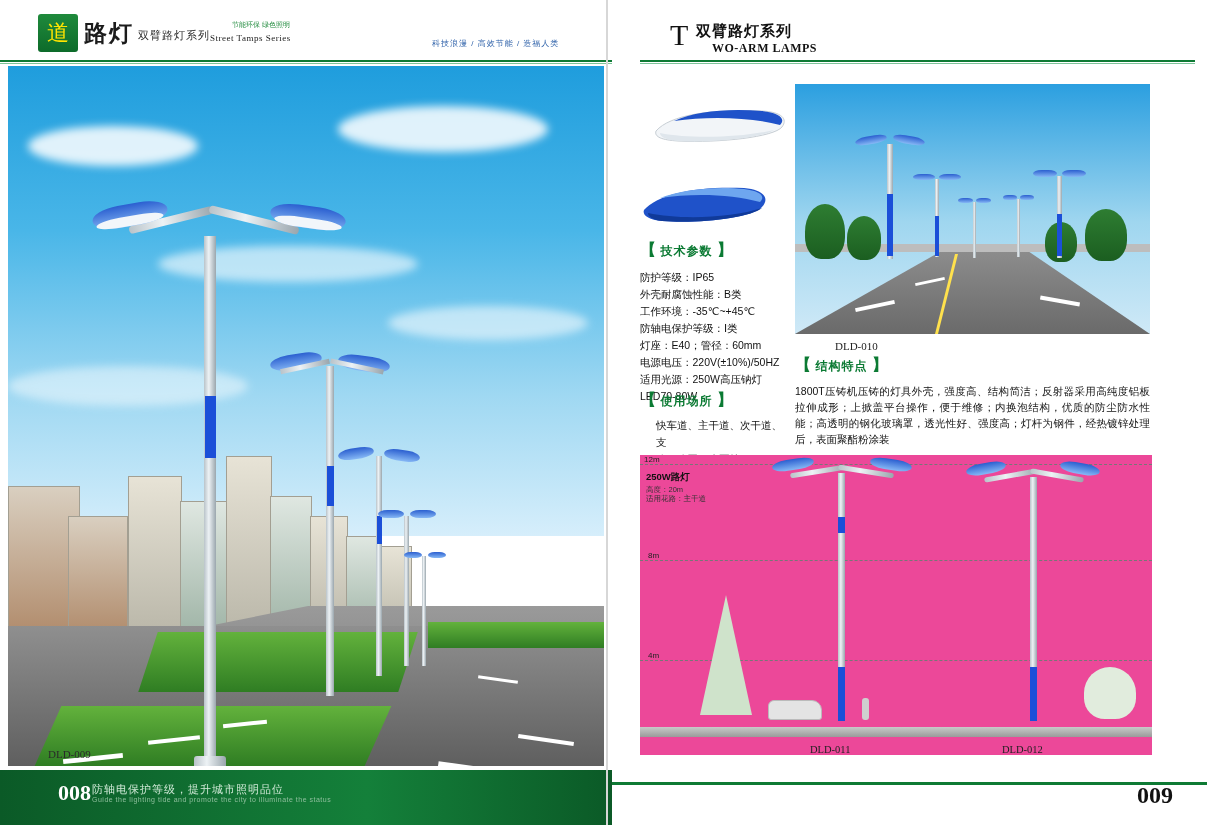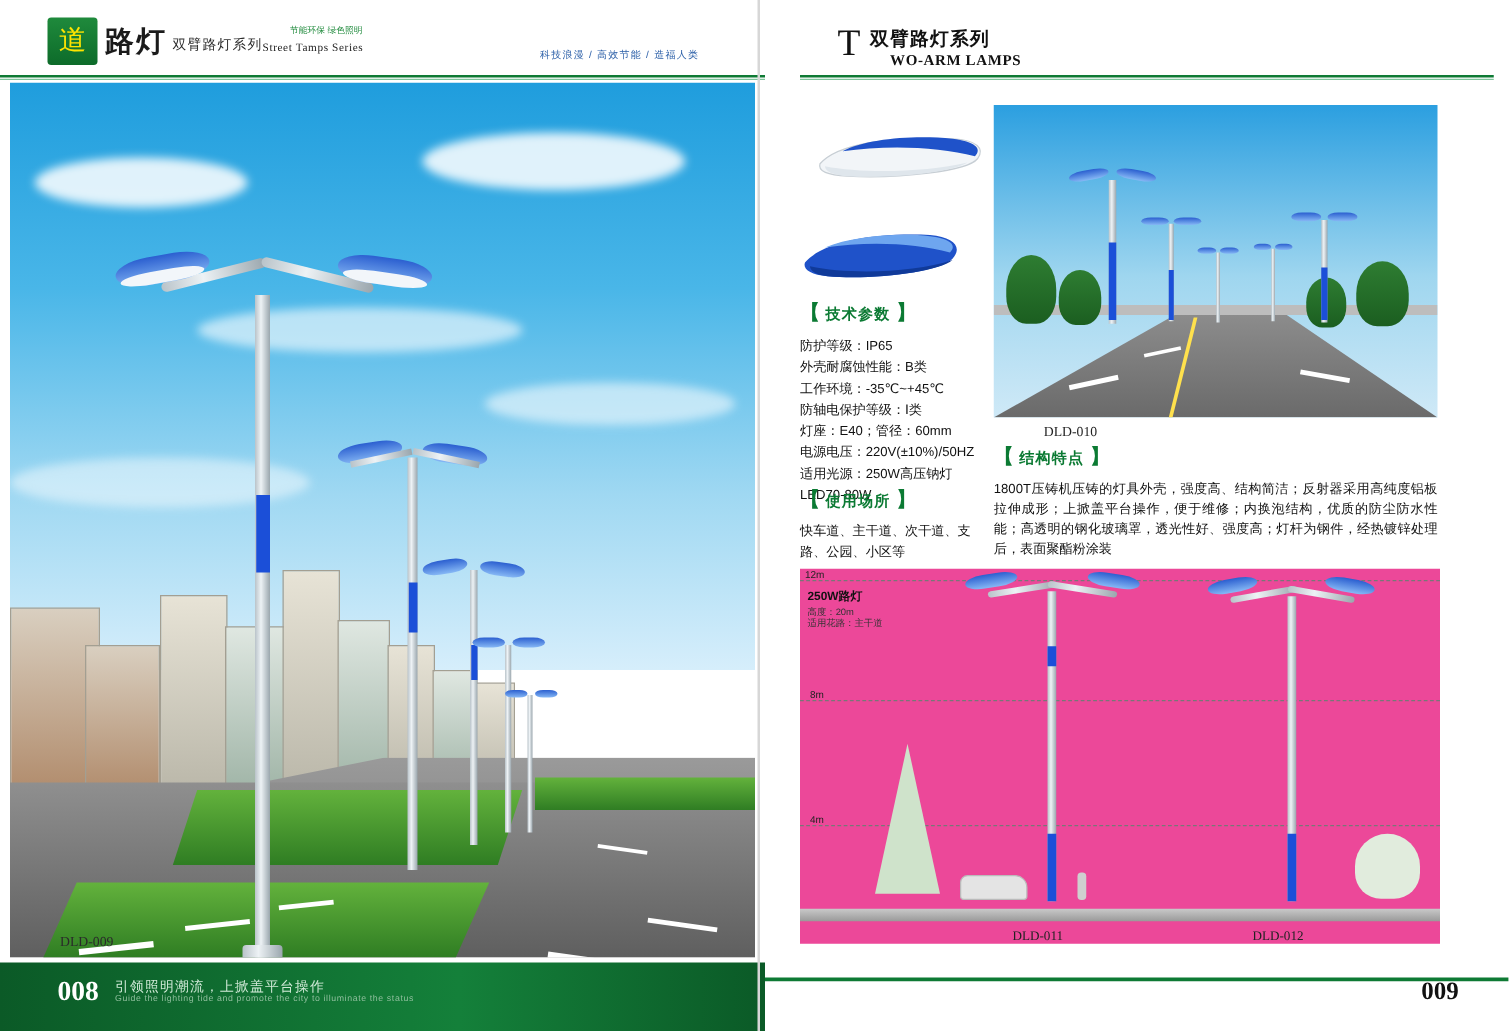--- a/index.html
+++ b/index.html
@@ -29,21 +29,21 @@
   .ground{position:absolute;left:0;top:560px;width:596px;height:140px;background:#7e7e7e;}
   .road{position:absolute;left:0;top:540px;width:596px;height:160px;background:linear-gradient(#9a9a9a,#6f6f6f);}
   .grass{position:absolute;background:linear-gradient(#63b23c,#2f7d23);}
   .lane{position:absolute;background:#fff;}
   .pole{position:absolute;background:linear-gradient(90deg,#b9c3c9,#edf2f5 40%,#9aa6ad);}
   .lamp-head{position:absolute;background:linear-gradient(#2b5fd0,#86b8f5);border-radius:50%/70%;}
   .lamp-white{position:absolute;background:#f2f6fa;border-radius:50%/70%;}
   .blue-band{position:absolute;background:#1b4fd8;}
   .left-code{position:absolute;left:48px;top:748px;font-size:11px;color:#2a2a2a;font-family:"Liberation Serif",serif;}
   .left-foot-grad{position:absolute;left:0;top:770px;width:612px;height:55px;background:linear-gradient(90deg,#0b5a27,#14803a 60%,#0b5a27);}
-  .foot-num{position:absolute;left:46px;top:780px;font-size:22px;color:#fff;font-weight:bold;font-family:"Liberation Serif",serif;}
+  .foot-num{position:absolute;left:58px;top:780px;font-size:22px;color:#fff;font-weight:bold;font-family:"Liberation Serif",serif;}
   .foot-cn{position:absolute;left:92px;top:782px;font-size:11px;color:#cfe9d6;letter-spacing:1px;}
   .foot-en{position:absolute;left:92px;top:796px;font-size:7px;color:#8fbf9d;letter-spacing:.5px;}
 
   
   .right{position:absolute;left:612px;top:0;width:595px;height:825px;background:#fff;}
   .r-head{position:absolute;left:0;top:0;width:595px;height:62px;}
   .r-T{position:absolute;left:58px;top:20px;font-size:30px;font-family:"Liberation Serif",serif;color:#111;line-height:1;}
   .r-cn{position:absolute;left:84px;top:22px;font-size:15px;font-weight:bold;color:#111;letter-spacing:1px;}
   .r-en{position:absolute;left:100px;top:41px;font-size:12px;font-family:"Liberation Serif",serif;font-weight:bold;color:#111;letter-spacing:.5px;}
   .r-rule{position:absolute;left:28px;top:60px;width:555px;height:2px;background:#0e7a34;}
@@ -58,35 +58,35 @@
   .p2-mark{position:absolute;background:#ffe14d;}
   .p2-white{position:absolute;background:#fff;}
 
   .code-010{position:absolute;left:835px;top:340px;font-size:11px;color:#222;font-family:Liberation Serif, serif;}
 
   .sect-title{font-size:12px;font-weight:bold;color:#0b7a33;letter-spacing:1px;}
   .bracket{color:#0b7a33;font-weight:bold;}
   .spec{position:absolute;left:640px;top:240px;width:150px;}
   .spec-list{margin:8px 0 0 0;font-size:10.5px;color:#111;line-height:17px;}
   .use{position:absolute;left:640px;top:390px;width:150px;}
-  .use-list{margin:6px 0 0 0;font-size:10.5px;color:#111;line-height:17px;}
+  .use-list{margin:6px 0 0 16px;font-size:10.5px;color:#111;line-height:17px;}
 
   .struct{position:absolute;left:795px;top:355px;width:355px;}
   .struct-body{margin-top:7px;font-size:10.5px;color:#111;line-height:16px;text-align:justify;}
 
   .diagram{position:absolute;left:640px;top:455px;width:512px;height:300px;background:#ec4899;}
   .d-scale{position:absolute;font-size:8px;color:#222;}
   .d-dash{position:absolute;height:0;border-top:1px dashed #777;}
   .d-ground{position:absolute;left:0;bottom:18px;width:512px;height:10px;background:linear-gradient(#c9c9c9,#9a9a9a);}
   .d-note{position:absolute;left:6px;top:16px;font-size:9.5px;color:#111;font-weight:bold;}
   .d-note-sub{position:absolute;left:6px;top:30px;font-size:7.5px;color:#333;line-height:9px;}
   .d-code{position:absolute;font-size:10.5px;color:#222;font-family:"Liberation Serif",serif;}
 
   .r-foot-rule{position:absolute;left:0;top:782px;width:595px;height:3px;background:#0e7a34;}
-  .r-foot-num{position:absolute;left:525px;top:782px;font-size:20px;font-weight:bold;color:#111;font-family:"Liberation Serif",serif;}
+  .r-foot-num{position:absolute;left:525px;top:782px;font-size:24px;font-weight:bold;color:#111;font-family:"Liberation Serif",serif;}
   .spine{position:absolute;left:606px;top:0;width:2px;height:825px;background:#d7d7d7;}
 </style>
 </head>
 <body>
 
 <div class="page">
 
   <div class="left">
 
     <div class="left-header">
@@ -163,21 +163,21 @@
 
       <div class="pole" style="left:414px;top:490px;width:4px;height:110px;"></div>
       <div class="lamp-head" style="left:396px;top:486px;width:18px;height:6px;"></div>
       <div class="lamp-head" style="left:420px;top:486px;width:18px;height:6px;"></div>
     </div>
 
     <div class="left-code">DLD-009</div>
 
     <div class="left-foot-grad"></div>
     <div class="foot-num">008</div>
-    <div class="foot-cn">引领照明潮流，上掀盖平台操作</div>
+    <div class="foot-cn">防轴电保护等级，提升城市照明品位</div>
     <div class="foot-en">Guide the lighting tide and promote the city to illuminate the status</div>
   </div>
 
   <div class="spine"></div>
 
   <div class="right">
     <div class="r-head">
       <div class="r-T">T</div>
       <div class="r-cn">双臂路灯系列</div>
       <div class="r-en">WO-ARM LAMPS</div>

